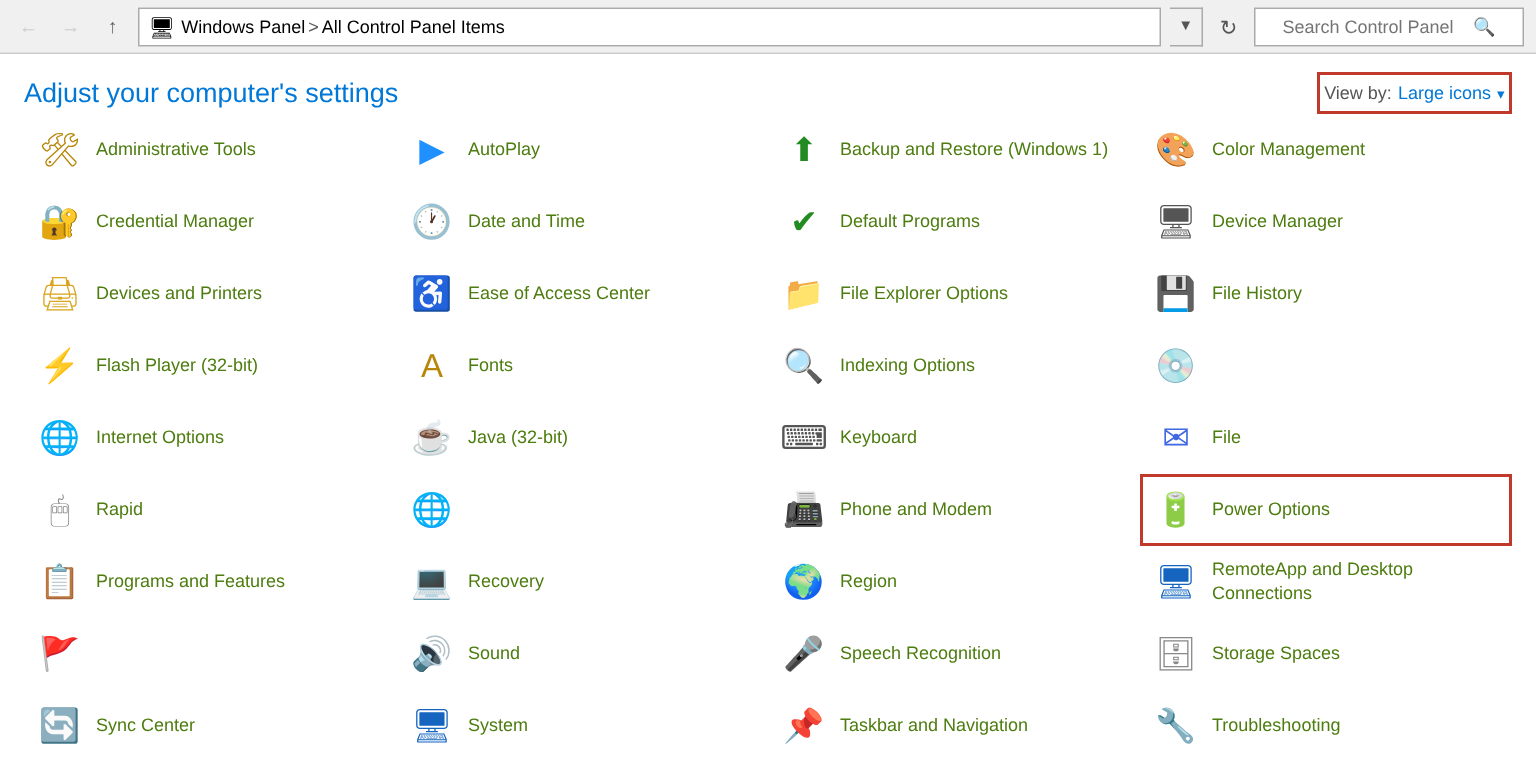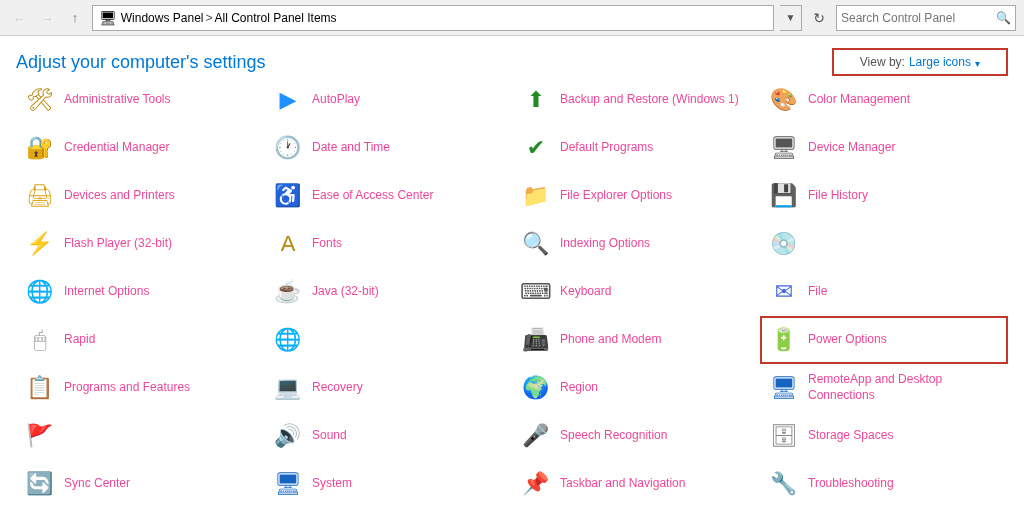--- a/index.html
+++ b/index.html
@@ -18,35 +18,35 @@
     .address-path {
       flex: 1; display: flex; align-items: center; height: 26px;
       background: #fff; border: 1px solid #aaa; padding: 0 6px; font-size: 12px; color: #000;
     }
     .address-path .path-icon { margin-right: 4px; font-size: 14px; }
     .address-path .sep { color: #555; margin: 0 2px; }
     .path-dropdown { width: 22px; height: 26px; background: #f0f0f0; border: 1px solid #aaa; border-left: none; cursor: pointer; display: flex; align-items: center; justify-content: center; color: #555; font-size: 10px; }
     .refresh-btn { width: 22px; height: 22px; background: none; border: none; cursor: pointer; color: #555; font-size: 14px; display: flex; align-items: center; justify-content: center; }
     .search-box {
       width: 180px; height: 26px; border: 1px solid #aaa; background: #fff;
-      display: flex; align-items: center; padding: 0 4px;
+      display: flex; align-items: center; padding: 0 18px;
     }
     .search-box input { border: none; outline: none; font-size: 12px; width: 100%; background: transparent; color: #555; }
     .search-icon-wrap { color: #888; font-size: 12px; }
 
     
     .main-content { padding: 12px 16px; }
 
     
     .header-row {
       display: flex; align-items: center; justify-content: space-between;
     }
     .page-title { font-size: 18px; color: #0078d7; font-weight: 300; }
     .view-by-box {
-      border: 2px solid #c0392b; padding: 5px 26px; display: flex; align-items: flex-end;
+      border: 2px solid #c0392b; padding: 5px 3px; display: flex; align-items: flex-end;
       font-size: 12px; color: #333; gap: 4px;
     }
     .view-by-label { color: #555; }
     .view-by-value { color: #0078d7; font-weight: 400; }
     .view-by-chevron { color: #0078d7; font-size: 10px; }
 
     
     .items-grid {
       display: grid;
       grid-template-columns: repeat(4, 1fr);
@@ -54,21 +54,21 @@
     }
     .cp-item {
       display: flex; align-items: center; padding: 6px 8px; cursor: pointer;
       gap: 8px; min-height: 48px;
     }
     .cp-item.highlighted { outline: 2px solid #c0392b; outline-offset: -2px; }
     .cp-icon {
       width: 32px; height: 32px; display: flex; align-items: center; justify-content: center;
       flex-shrink: 0; font-size: 22px;
     }
-    .cp-label { font-size: 12px; color: #ec4899; line-height: 1.3; }
+    .cp-label { font-size: 12px; color: #4d7c0f; line-height: 1.3; }
 
     
     .icon-admin { color: #b8860b; }
     .icon-autoplay { color: #1e90ff; }
     .icon-backup { color: #228b22; }
     .icon-color { color: #ff6600; }
     .icon-credential { color: #daa520; }
     .icon-datetime { color: #4169e1; }
     .icon-default { color: #228b22; }
     .icon-device-mgr { color: #555; }

